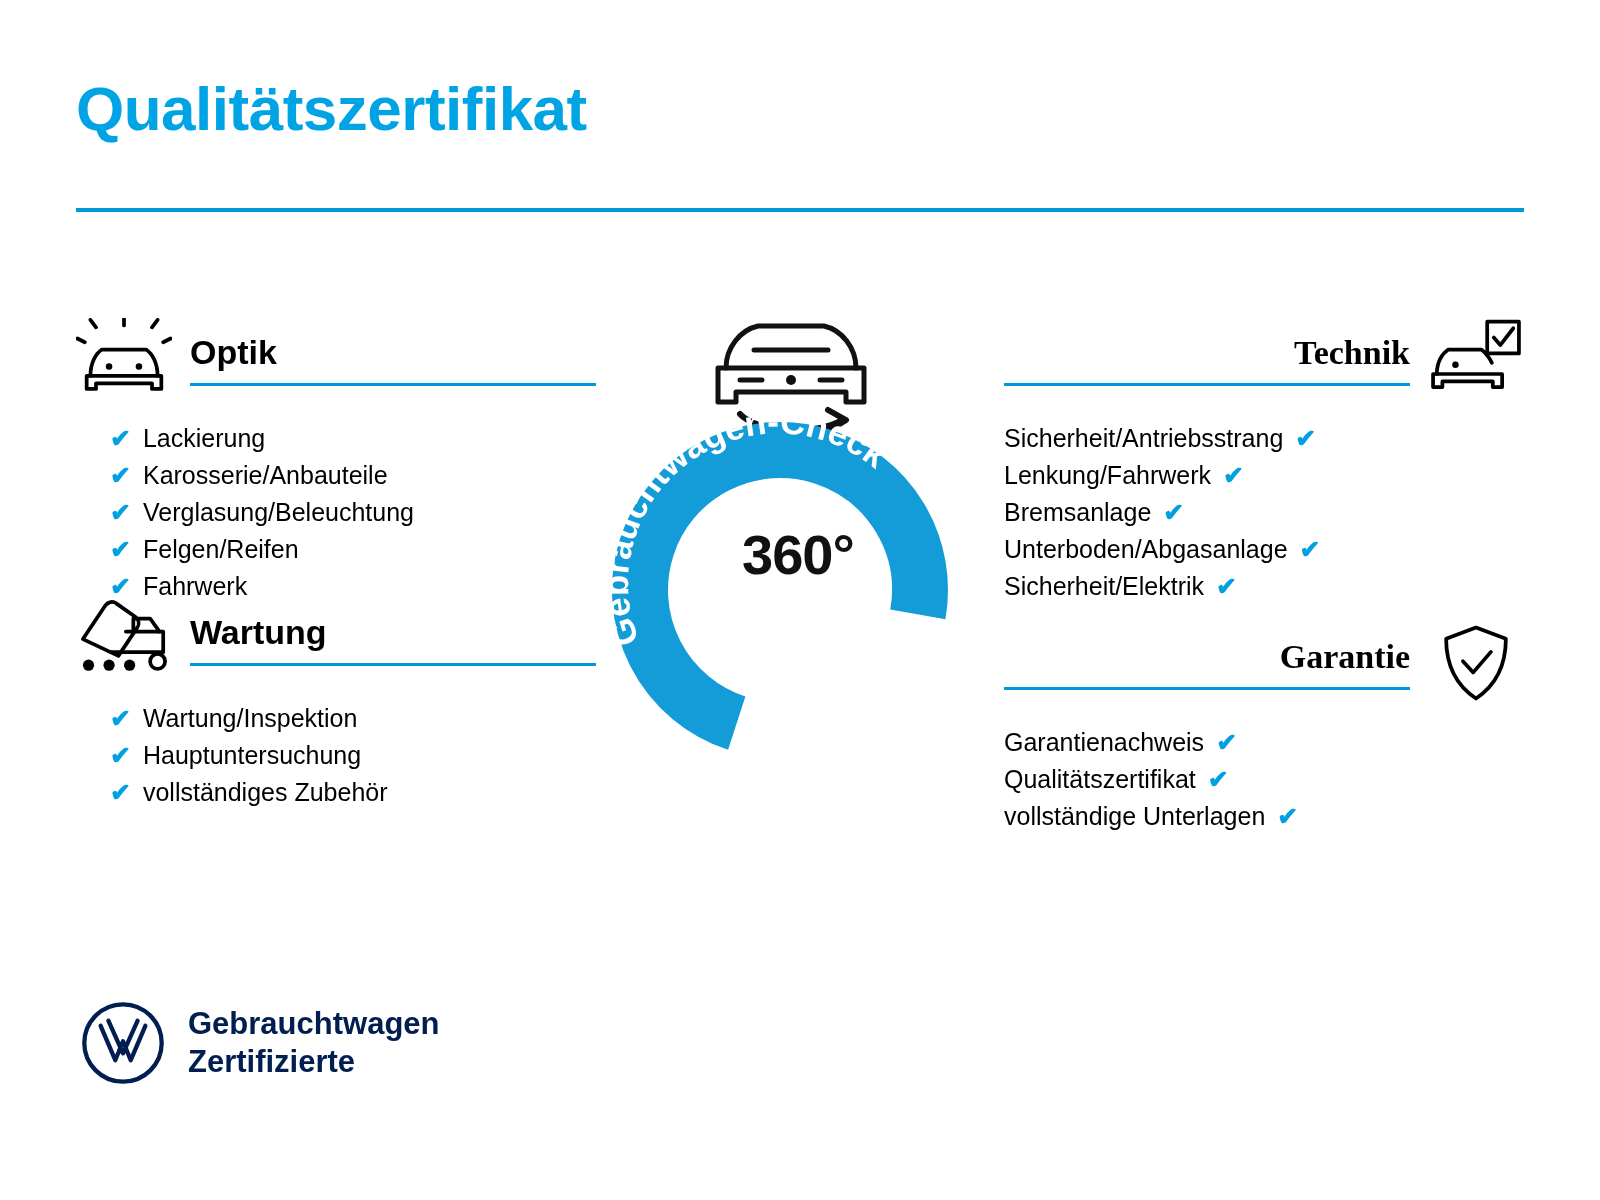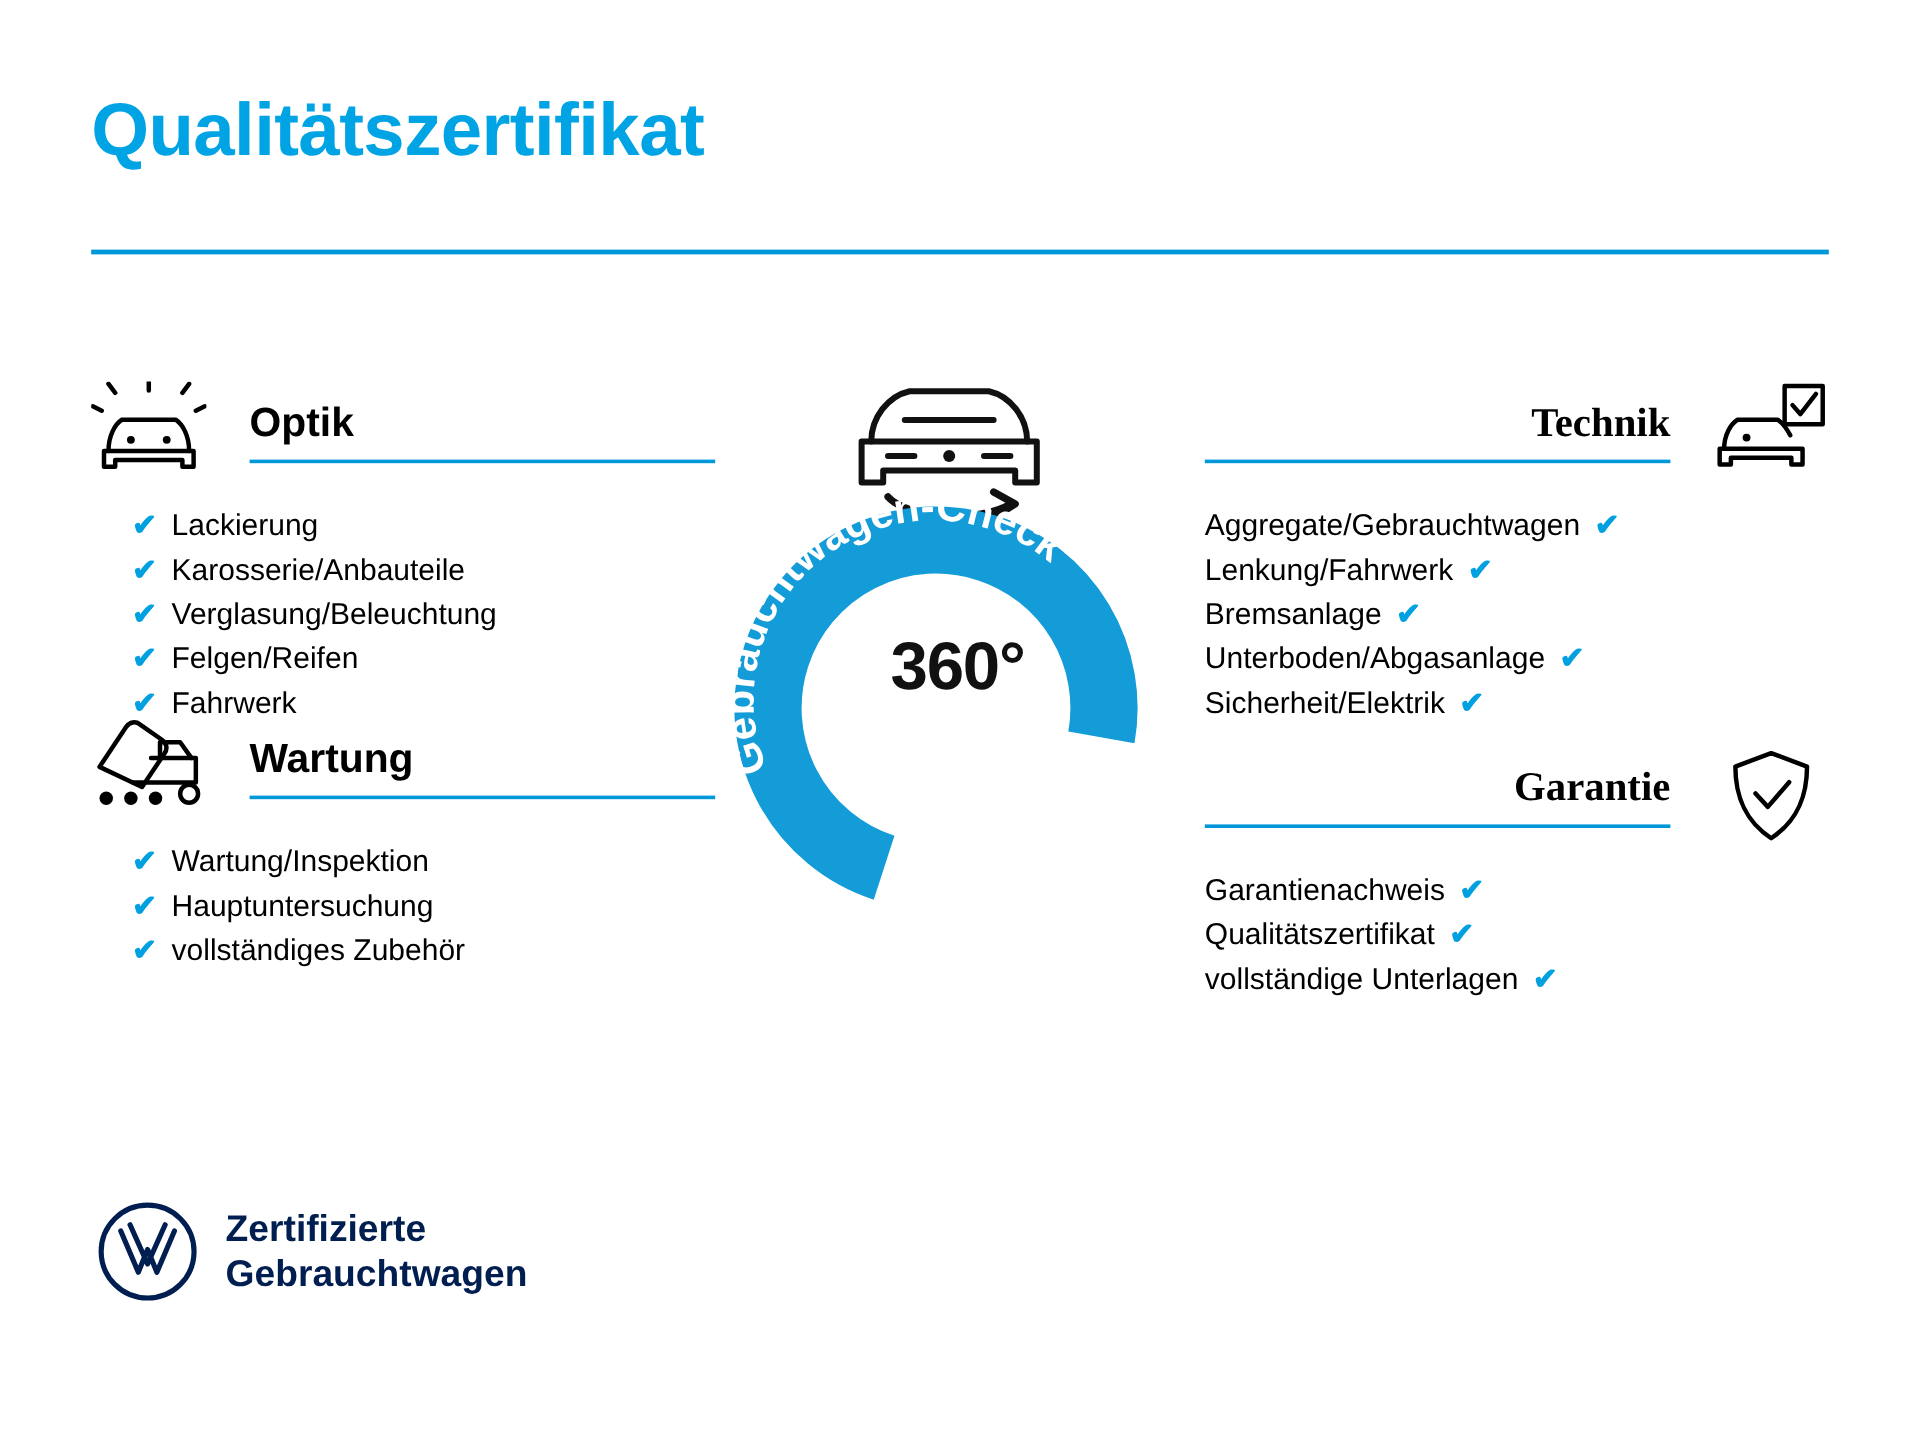--- a/index.html
+++ b/index.html
@@ -41,21 +41,21 @@
     background: #0098D8;
   }
 
   
   .block {
     position: absolute;
   }
   .block-head {
     display: flex;
     align-items: center;
-    gap: 36px;
+    gap: 18px;
   }
   .block-head.right {
     flex-direction: row-reverse;
   }
   .head-text-wrap {
     flex: 1;
   }
   .block-title {
     font-size: 34px;
     font-weight: bold;
@@ -225,21 +225,21 @@
         </svg>
       </div>
       <div class="head-text-wrap">
         <div class="block-title">Technik</div>
         <div class="head-rule"></div>
       </div>
     </div>
     <ul class="items">
       <li>
           <span class="check">✔</span>
-          <span>Aggregate/Gebrauchtwagen</span>
+          <span>Sicherheit/Antriebsstrang</span>
         </li>
       <li>
           <span class="check">✔</span>
           <span>Lenkung/Fahrwerk</span>
         </li>
       <li>
           <span class="check">✔</span>
           <span>Bremsanlage</span>
         </li>
       <li>
@@ -350,18 +350,18 @@
   </div>
 
   <div class="footer">
     <div class="vw-logo">
       <svg viewBox="0 0 100 100" width="86" height="86" fill="none" stroke="#001E50" stroke-width="5" stroke-linejoin="round" stroke-linecap="round">
         <circle cx="50" cy="50" r="45"></circle>
         <path d="M24 30 L41 70 L50 48 L59 70 L76 30 M33 24 L50 62 L67 24"></path>
       </svg>
     </div>
     <div class="footer-text">
+      <div>Gebrauchtwagen</div>
       <div>Zertifizierte</div>
-      <div>Gebrauchtwagen</div>
     </div>
   </div>
 
 </div>
 
 </body></html>

